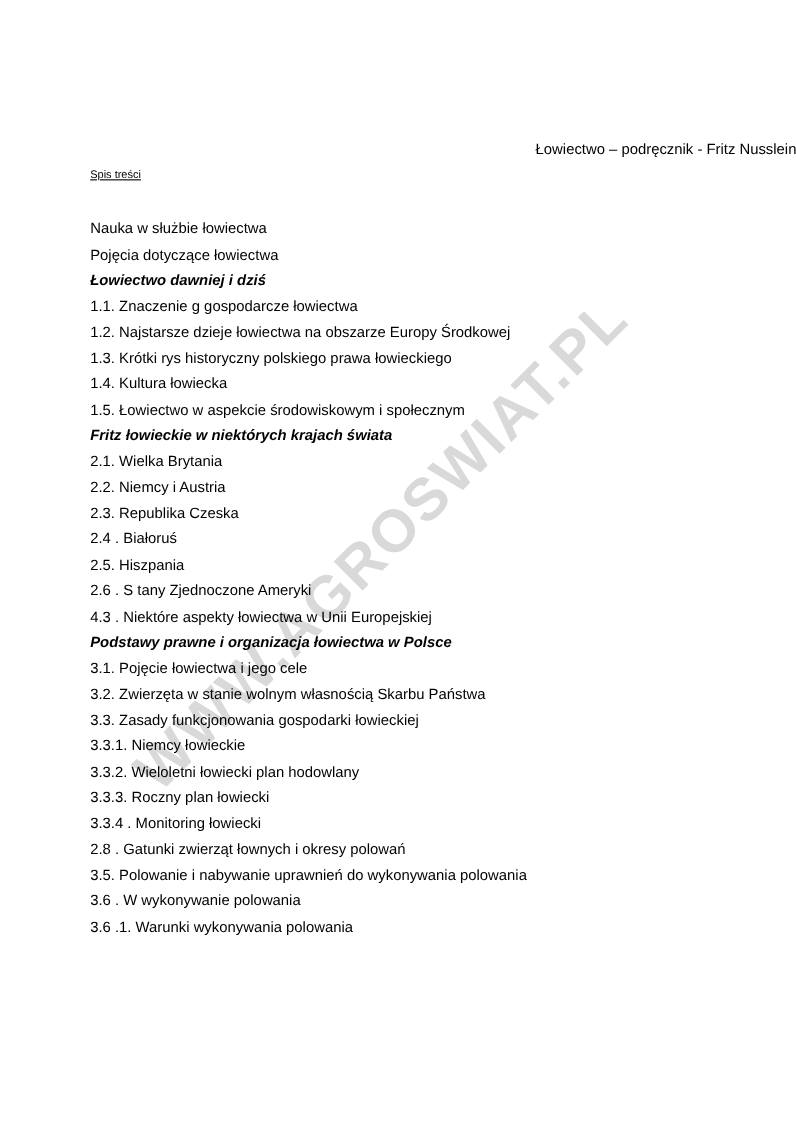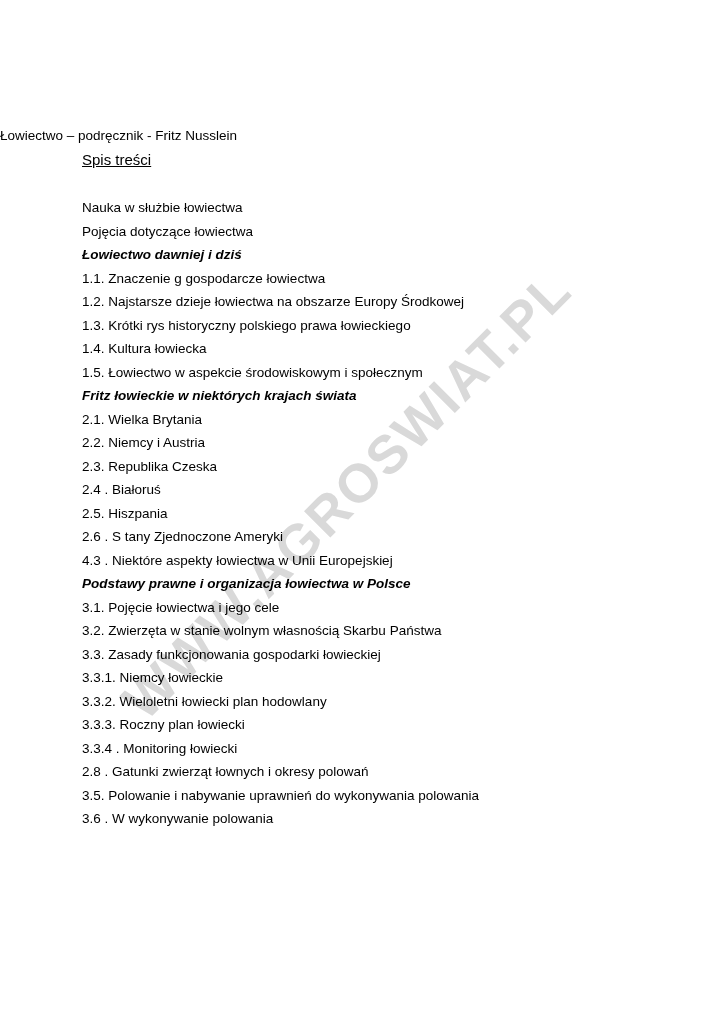--- a/index.html
+++ b/index.html
@@ -48,29 +48,29 @@
   }
   .content {
     position: relative;
     z-index: 2;
   }
   .doc-title {
     position: absolute;
     left: 0;
     top: 128px;
     width: 724px;
-    text-align: left;
+    text-align: right;
     font-size: 13.5px;
     line-height: 16px;
   }
   .toc-heading {
     position: absolute;
     left: 82px;
     top: 152px;
-    font-size: 15px;
+    font-size: 10px;
     line-height: 16px;
     text-decoration: underline;
   }
   .toc-list {
     position: absolute;
     left: 82px;
     top: 200px;
     width: 580px;
   }
   .toc-line {
@@ -120,16 +120,17 @@
       <div class="toc-line">3.1. Pojęcie łowiectwa i jego cele</div>
       <div class="toc-line">3.2. Zwierzęta w stanie wolnym własnością Skarbu Państwa</div>
       <div class="toc-line">3.3. Zasady funkcjonowania gospodarki łowieckiej</div>
       <div class="toc-line">3.3.1. Niemcy łowieckie</div>
       <div class="toc-line">3.3.2. Wieloletni łowiecki plan hodowlany</div>
       <div class="toc-line">3.3.3. Roczny plan łowiecki</div>
       <div class="toc-line">3.3.4 . Monitoring łowiecki</div>
       <div class="toc-line">2.8 . Gatunki zwierząt łownych i okresy polowań</div>
       <div class="toc-line">3.5. Polowanie i nabywanie uprawnień do wykonywania polowania</div>
       <div class="toc-line">3.6 . W wykonywanie polowania</div>
+      <div class="toc-line">3.6 .1. Warunki wykonywania polowania</div>
     </div>
 
   </div>
 </div>
 
 </body></html>

